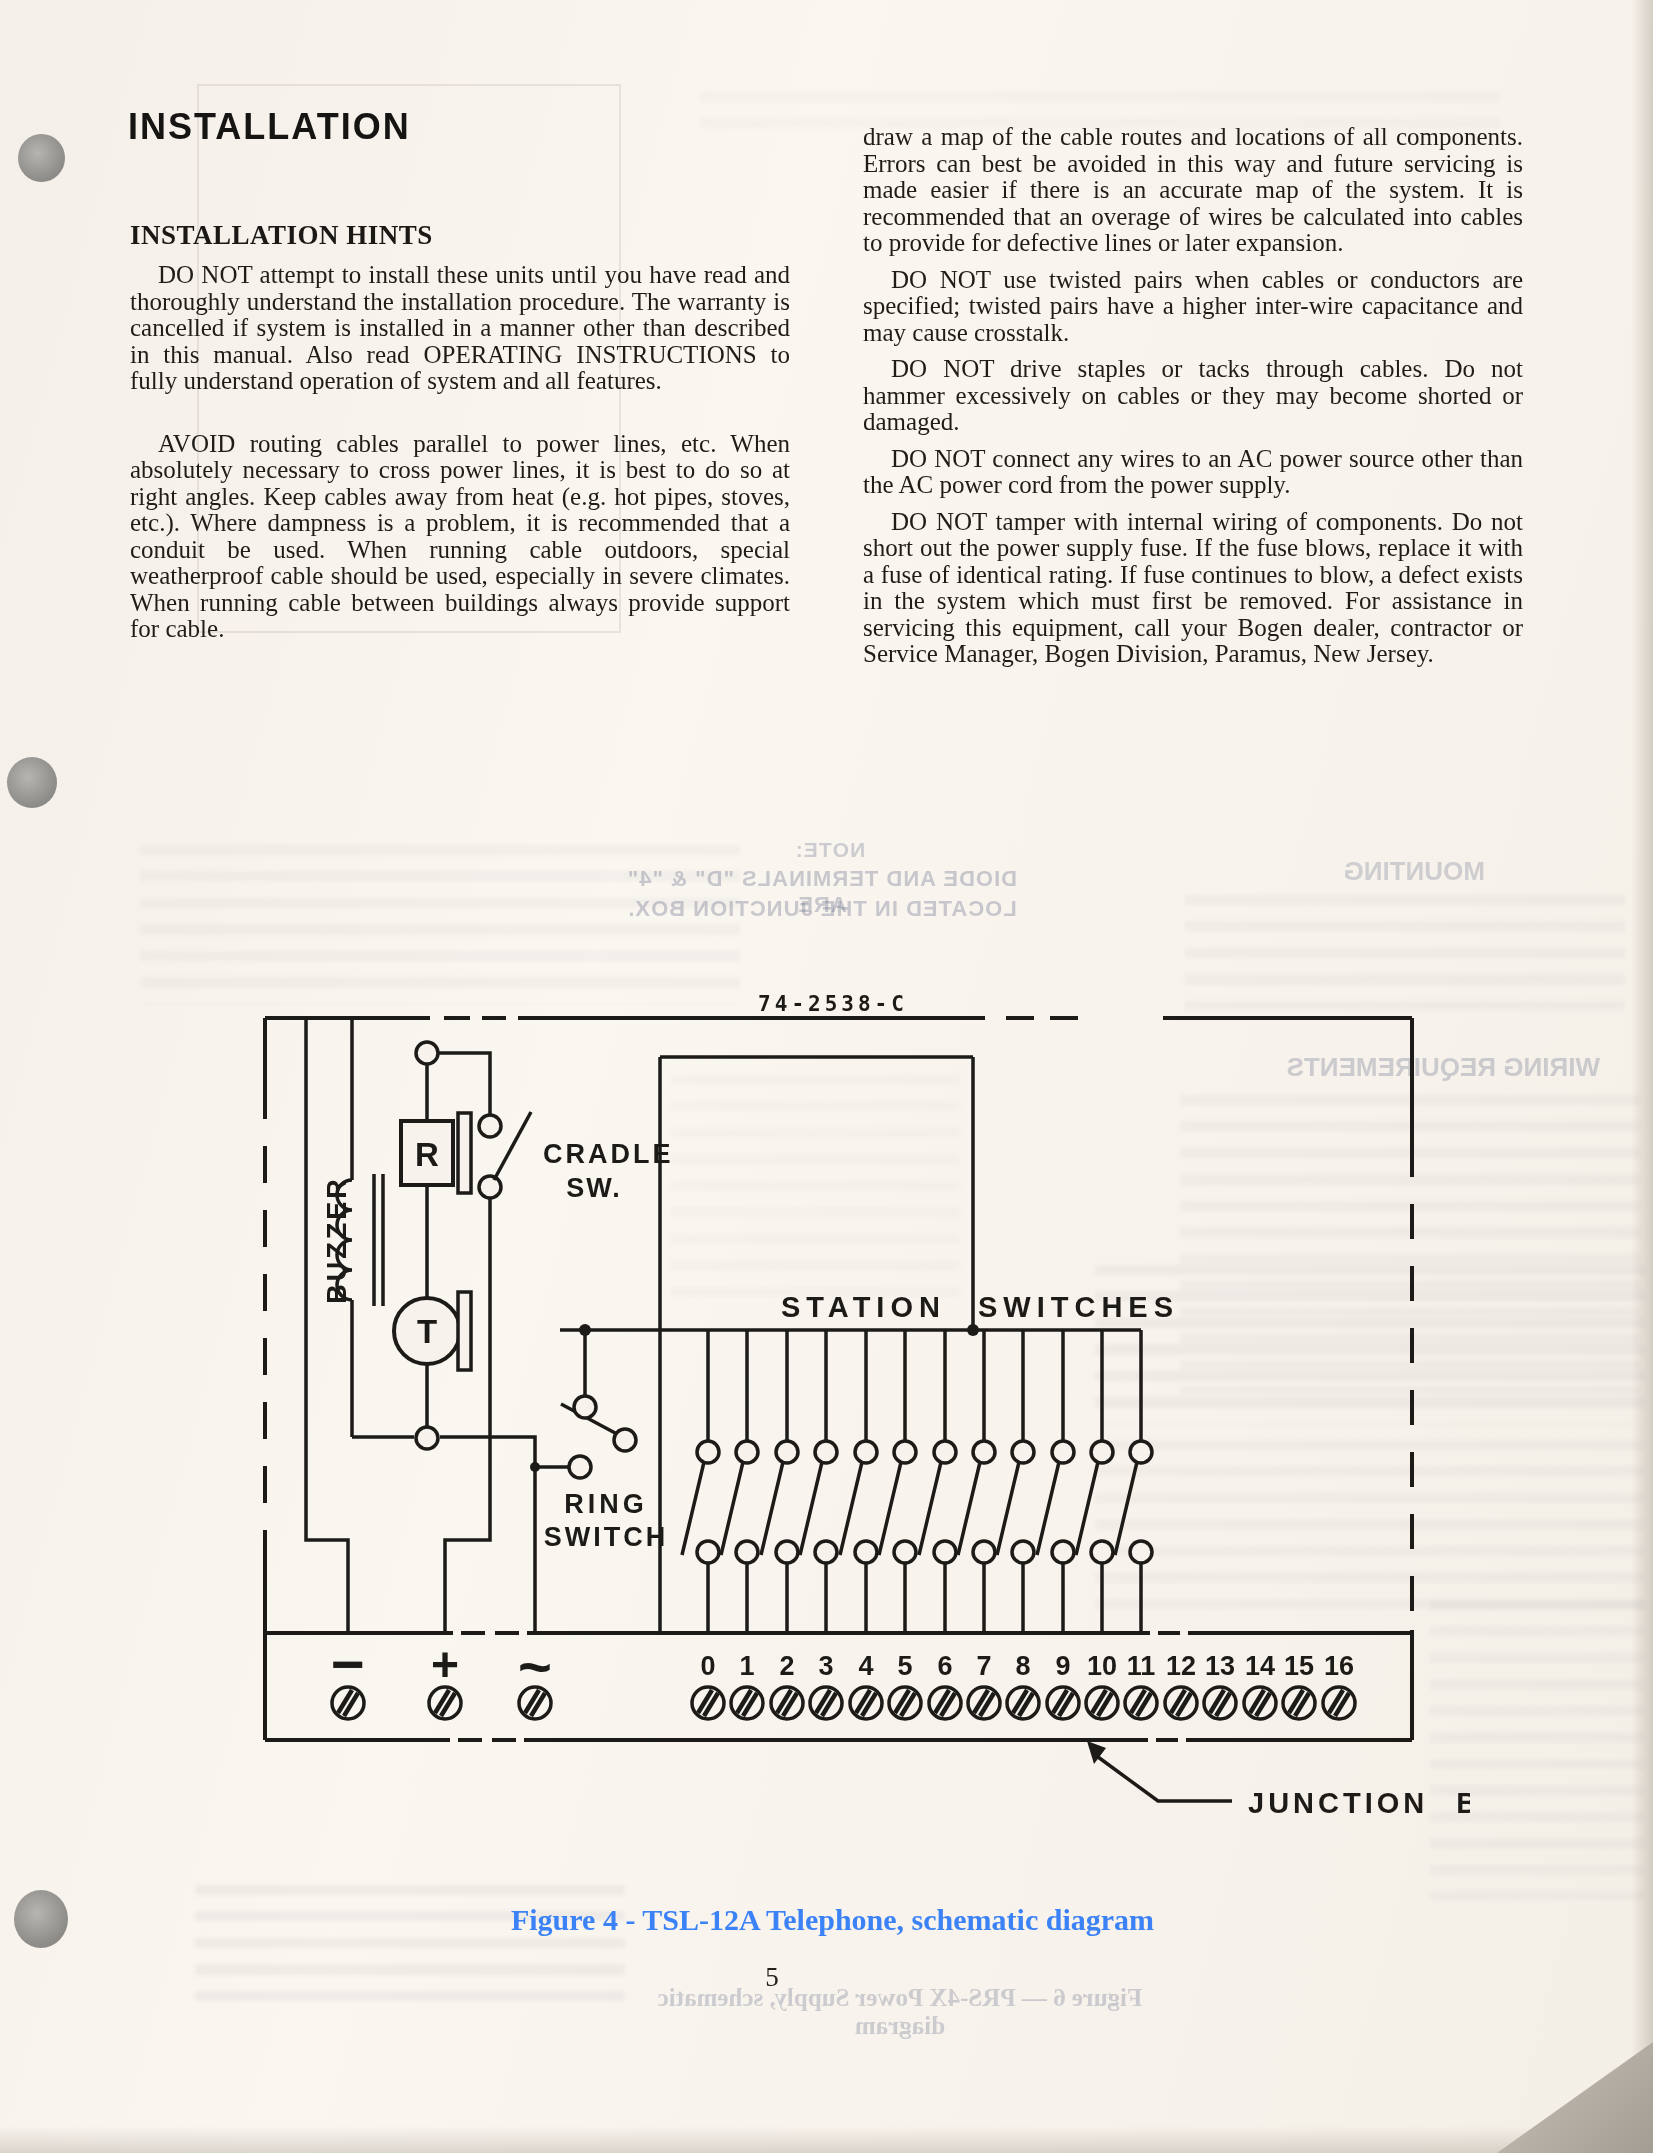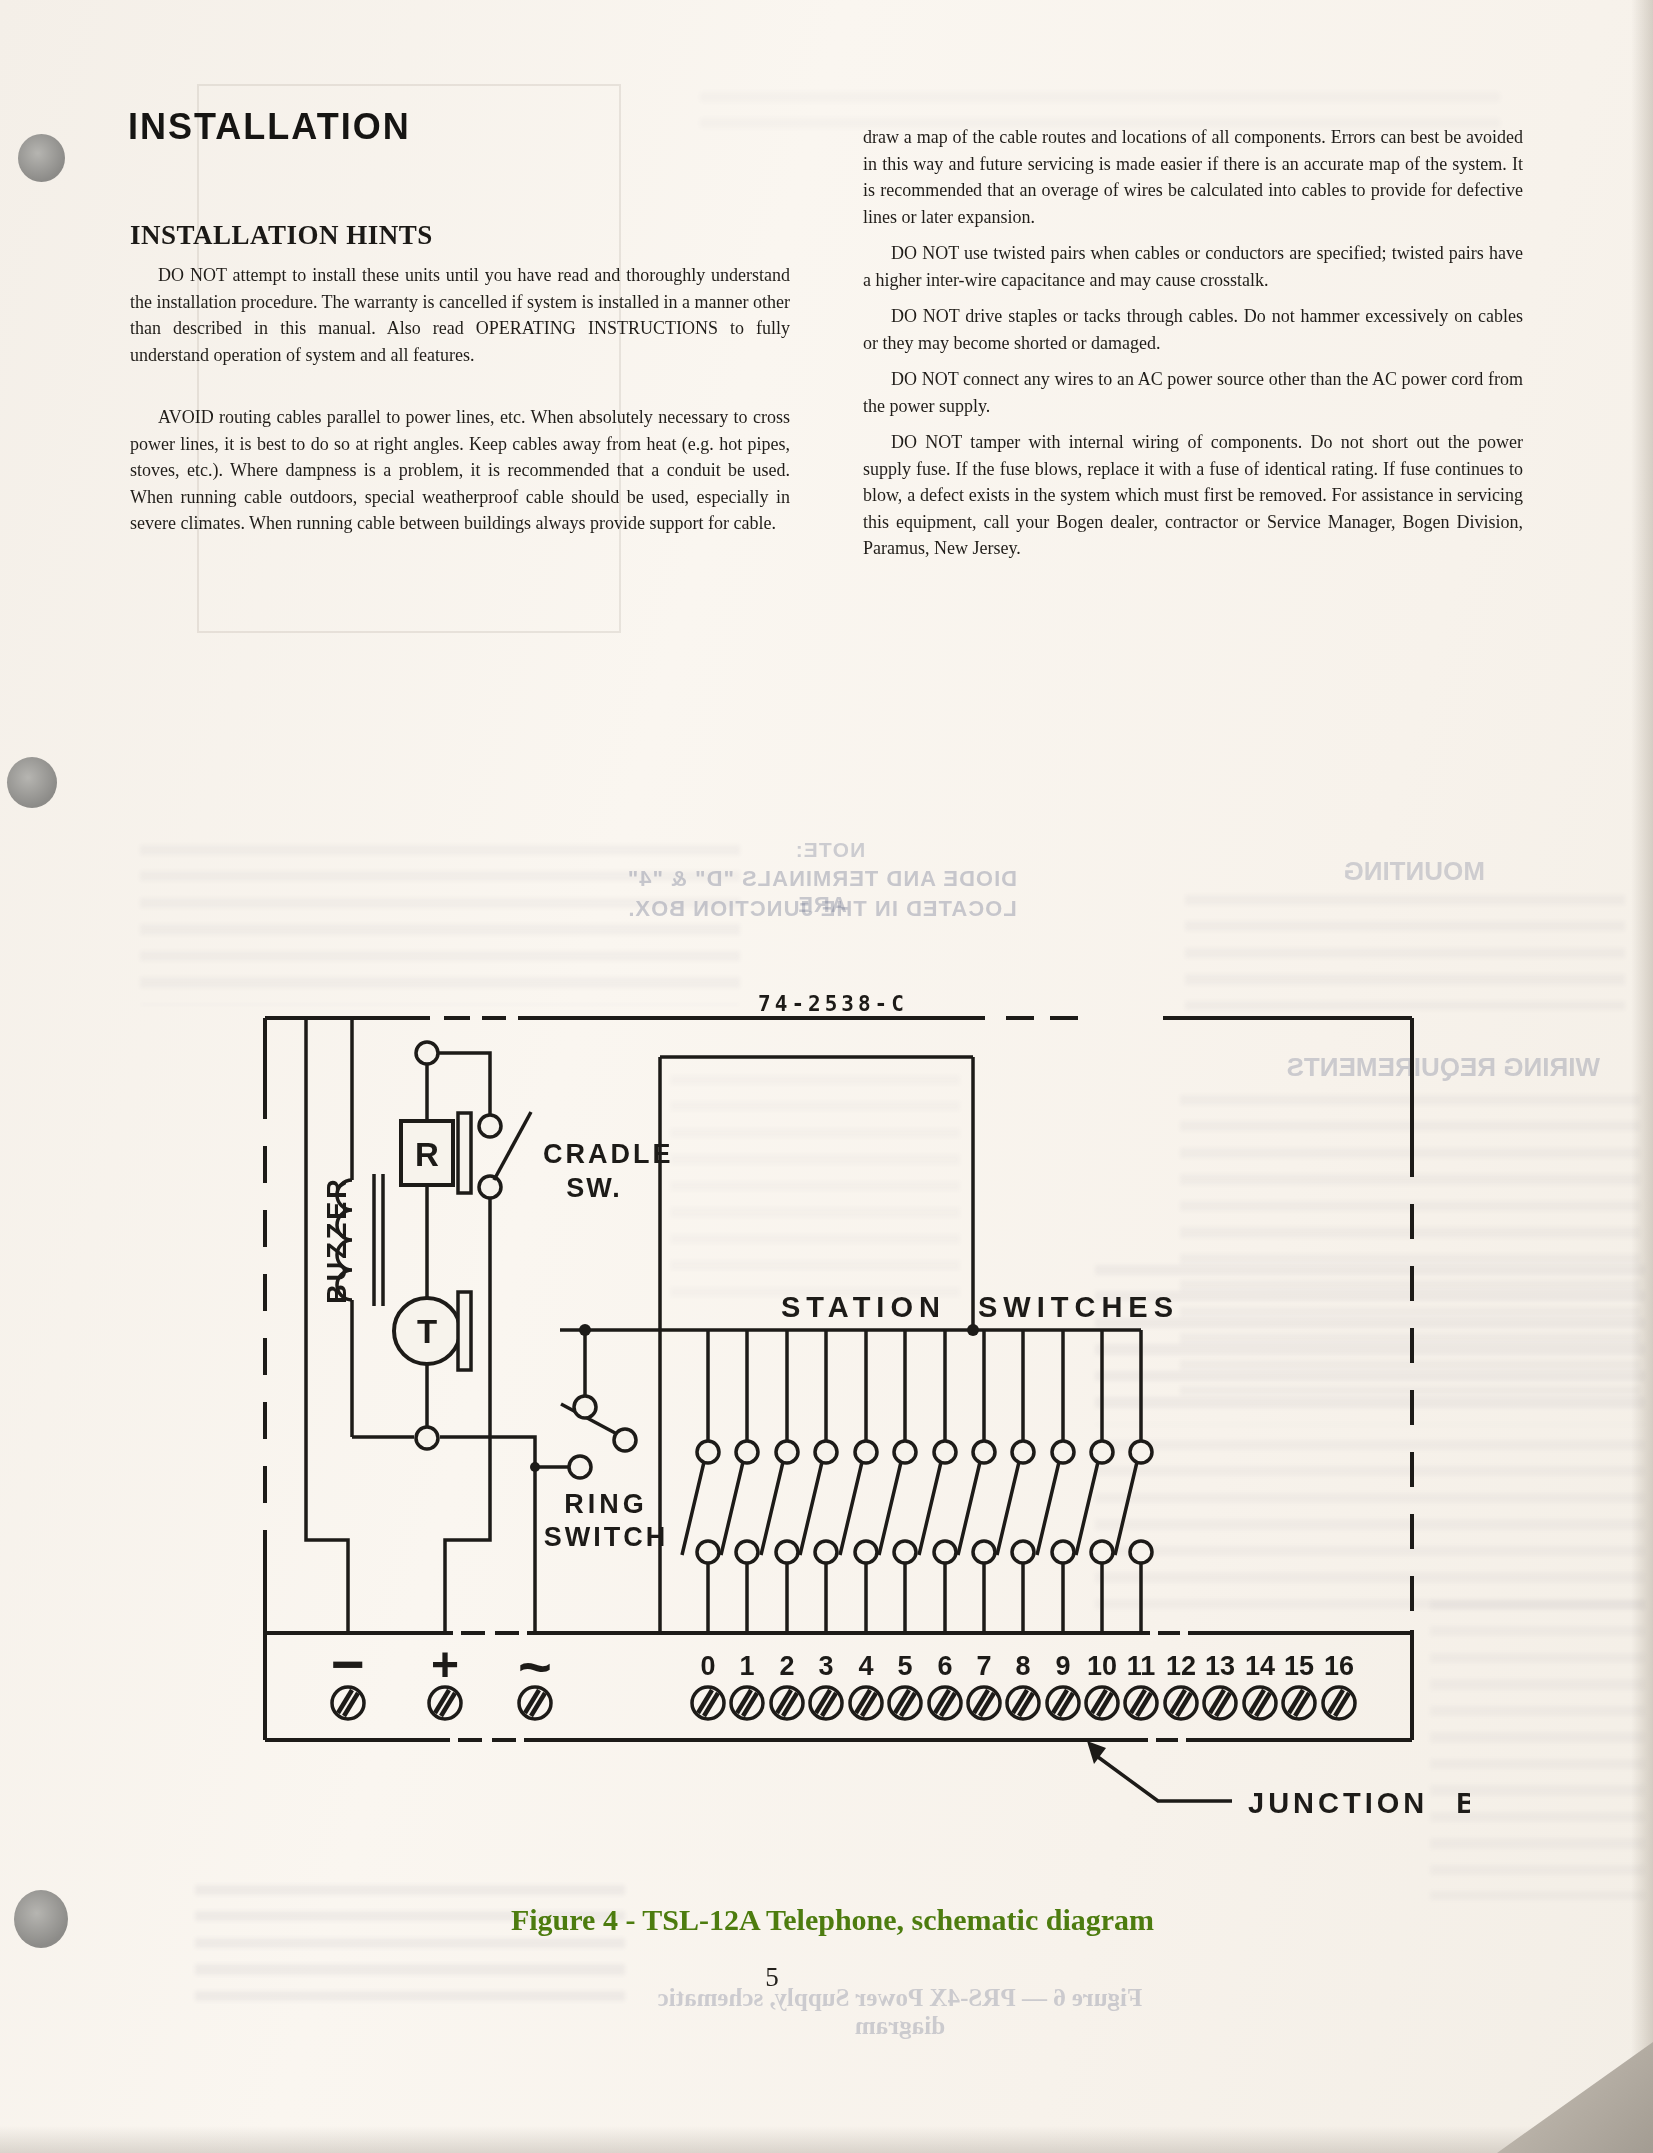--- a/index.html
+++ b/index.html
@@ -12,28 +12,28 @@
   
   .title{
     font-family:"Liberation Sans",sans-serif;font-weight:700;
     font-size:36px;letter-spacing:2px;color:#161513;
   }
   .h2{
     font-family:"Liberation Serif",serif;font-weight:700;
     font-size:27px;letter-spacing:.5px;color:#1b1916;
   }
   .col p{
-    margin:0 0 10px 0;font-size:18px;line-height:26.5px;
+    margin:0 0 10px 0;font-size:25px;line-height:26.5px;
     text-align:justify;text-indent:28px;color:#201d19;
   }
   .col p.noindent{text-indent:0;}
   .leftcol p{margin-bottom:36px;}
   .caption{
     font-family:"Liberation Serif",serif;font-weight:700;font-size:30px;
-    text-align:center;color:#4d7c0f;
+    text-align:center;color:#3b82f6;
   }
   .pagenum{font-size:27px;text-align:center;color:#24211c;}
   
   .bd{fill:none;stroke:#1d1b18;stroke-width:4;}
   .w{fill:none;stroke:#1d1b18;stroke-width:3.5;}
   .comp{fill:#f7f3ec;stroke:#1d1b18;stroke-width:4;}
   .comp2{fill:#f7f3ec;stroke:#1d1b18;stroke-width:3.5;}
   .node{fill:#f7f3ec;stroke:#1d1b18;stroke-width:3.5;}
   .dot{fill:#1d1b18;stroke:none;}
   .ssw path{fill:none;stroke:#1d1b18;stroke-width:3.5;}

